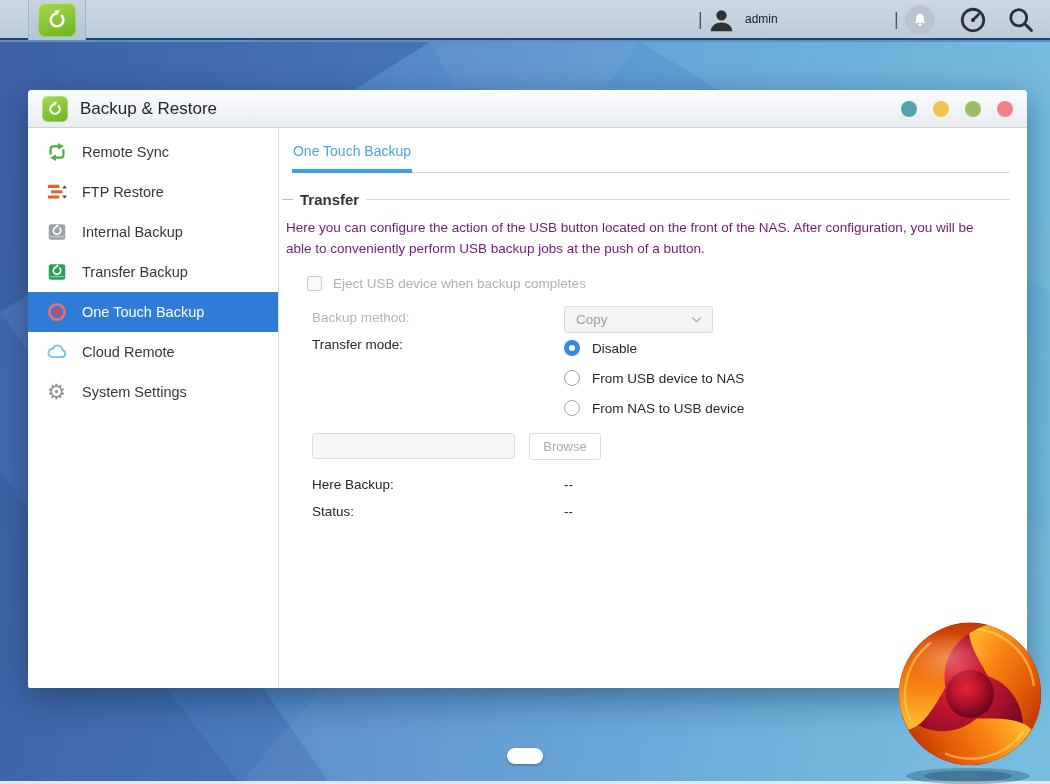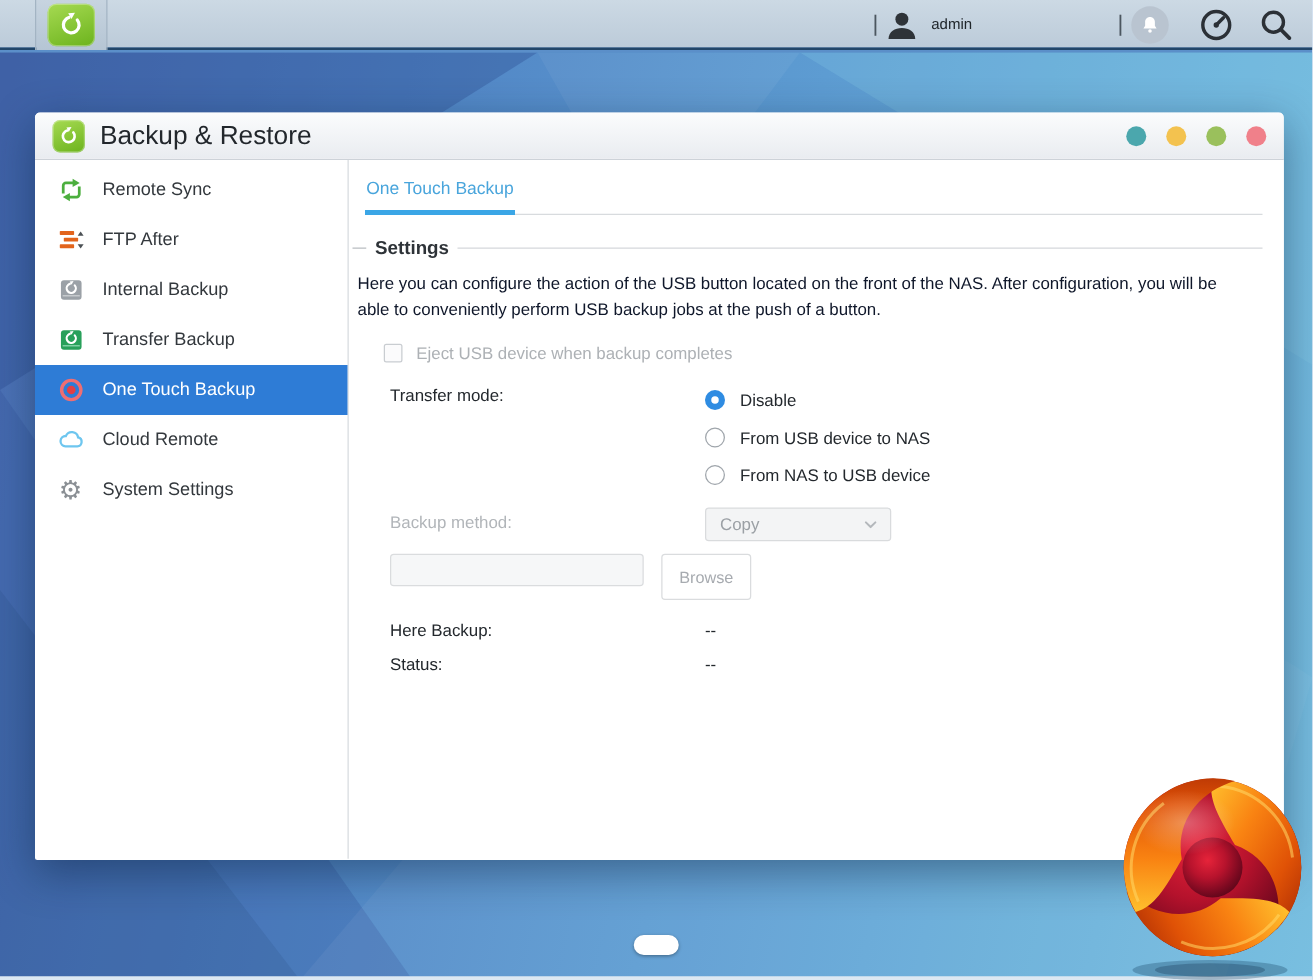--- a/index.html
+++ b/index.html
@@ -30,21 +30,21 @@
     background:linear-gradient(102deg,#4a6db2 0%, #5083c4 25%, #5d9cd2 55%, #6db4dc 85%, #79bfe0 100%); }
   .wallpoly { position:absolute; top:0; left:0; }
   .floor-strip { position:absolute; left:0; right:0; bottom:0; height:3px; background:#dce8f2; }
 
   
   .window { position:absolute; left:28px; top:90px; width:999px; height:598px;
     background:#fff; border-radius:4px 4px 2px 2px; box-shadow:0 10px 34px rgba(8,30,60,.45); z-index:10; }
   .titlebar { height:38px; background:linear-gradient(#fbfcfd,#e9ecf0);
     border-bottom:1px solid #cdd2d8; border-radius:4px 4px 0 0;
     display:flex; align-items:center; padding:0 14px; }
-  .win-title { margin-left:12px; font-size:21px; color:#22272c; }
+  .win-title { margin-left:12px; font-size:17px; color:#22272c; }
   .win-dots { margin-left:auto; display:flex; gap:16px; align-items:center; }
   .dot { width:16px; height:16px; border-radius:50%; }
   .dot.teal{ background:#4ba7ad; } .dot.yellow{ background:#f3c24f; }
   .dot.green{ background:#9ac05c; } .dot.red{ background:#f0808a; }
 
   .window-body { display:flex; height:559px; background:#fff; border-radius:0 0 2px 2px; }
 
   
   .sidebar { width:251px; border-right:1px solid #d8dcdf; padding-top:4px; flex:none; }
   .side-item { height:40px; display:flex; align-items:center; padding-left:17px; gap:14px;
@@ -57,21 +57,21 @@
   .content { flex:1; position:relative; overflow:hidden; }
   .tabs { margin:0 17px 0 13px; border-bottom:1px solid #d8dbde; padding-top:14px; }
   .tab { display:inline-block; width:120px; text-align:center; color:#49a5dc; font-size:14px;
     padding-bottom:10px; border-bottom:4px solid #3ba6e6; margin-bottom:-1px; }
 
   .legend { display:flex; align-items:center; margin:18px 17px 0 3px; gap:7px; }
   .legend .tick { width:11px; height:1px; background:#b9bdc1; }
   .legend .txt { font-weight:bold; font-size:15px; color:#2e3338; }
   .legend .rule { flex:1; height:1px; background:#d5d8db; }
 
-  .desc { margin:9px 26px 0 7px; font-size:13.5px; color:#0f172a; line-height:21px; }
+  .desc { margin:9px 26px 0 7px; font-size:13.5px; color:#701a75; line-height:21px; }
 
   .checkbox-row { margin:17px 0 0 28px; display:flex; align-items:center; gap:11px;
     color:#adb1b5; font-size:13.5px; }
   .cb { width:15px; height:15px; border:1px solid #c9cdd1; border-radius:2px; background:#fbfbfc; flex:none; }
 
   .form { margin-top:15px; }
   .frow { display:flex; padding-left:33px; align-items:flex-start; }
   .flabel { width:252px; font-size:13.5px; padding-top:4px; flex:none; }
   .flabel.dark { color:#23282d; } .flabel.dim { color:#b1b5b9; }
   .radio-row { display:flex; align-items:center; height:30px; }
@@ -80,21 +80,21 @@
   .radio.sel::after { content:""; position:absolute; left:5px; top:5px; width:6px; height:6px;
     border-radius:50%; background:#fff; }
   .radio.unsel { background:#fff; border:1px solid #9fa5ab; }
   .radio-label { margin-left:12px; font-size:13.5px; color:#23282d; }
 
   .dropdown { width:149px; height:27px; background:#f3f4f5; border:1px solid #d9dbdd; border-radius:3px;
     display:flex; align-items:center; padding:0 9px 0 11px; }
   .dropdown .val { font-size:13.5px; color:#9ba0a5; flex:1; }
   .textinput { width:203px; height:26px; background:#f6f7f8; border:1px solid #dadcde; border-radius:3px;
     font-size:13px; color:#555; padding:0 8px; outline:none; }
-  .browse-btn { margin-left:14px; width:72px; height:37px; background:#fff; border:1px solid #dadcde;
+  .browse-btn { margin-left:14px; width:72px; height:27px; background:#fff; border:1px solid #dadcde;
     border-radius:3px; color:#a7abb0; font-size:13px; font-family:"Liberation Sans",sans-serif; }
   .plainval { font-size:13.5px; color:#23282d; padding-top:4px; }
 
   .btn-otb { position:absolute; left:705px; top:555px; width:124px; height:27px; background:#8ec6f1;
     color:#fff; border:none; border-radius:3px; font-size:13.5px; font-family:"Liberation Sans",sans-serif; }
 
   
   .logo { position:absolute; left:890px; top:616px; width:160px; height:168px; z-index:50; }
   .dock-pill { position:absolute; left:507px; top:748px; width:36px; height:16px; border-radius:8px;
     background:#fff; box-shadow:0 1px 3px rgba(0,0,0,.35); z-index:40; }
@@ -194,21 +194,21 @@
         <div class="side-item">
           <span class="ic">
             <svg width="22" height="22" viewBox="0 0 24 24">
               <rect x="2" y="4.2" width="12.5" height="3.4" rx="0.6" fill="#e2641c"></rect>
               <rect x="5.5" y="10" width="12.5" height="3.4" rx="0.6" fill="#e2641c"></rect>
               <rect x="2" y="15.8" width="12.5" height="3.4" rx="0.6" fill="#e2641c"></rect>
               <polygon points="17.6,8.2 20.2,4.6 22.8,8.2" fill="#4b5055"></polygon>
               <polygon points="17.6,15.8 20.2,19.4 22.8,15.8" fill="#4b5055"></polygon>
             </svg>
           </span>
-          <span>FTP After</span>
+          <span>FTP Restore</span>
         </div>
 
         <div class="side-item">
           <span class="ic">
             <svg width="22" height="22" viewBox="0 0 24 24">
               <rect x="3" y="3.5" width="18" height="17" rx="2.6" fill="#9ba1a7"></rect>
               <path d="M4.5 17 h15" stroke="#c6cacd" stroke-width="1.4"></path>
               <g transform="rotate(-40 12 10.5)">
                 <circle cx="12" cy="10.5" r="4" fill="none" stroke="#ffffff" stroke-width="1.9" stroke-dasharray="20 5.5" stroke-linecap="round"></circle>
                 <polygon points="14.8,5 17.6,7 14.2,8.3" fill="#ffffff"></polygon>
@@ -261,58 +261,58 @@
       </div>
 
       <div class="content">
 
         <div class="tabs">
           <span class="tab">One Touch Backup</span>
         </div>
 
         <div class="legend">
           <span class="tick"></span>
-          <span class="txt">Settings</span>
+          <span class="txt">Transfer</span>
           <span class="rule"></span>
         </div>
 
         <div class="desc">Here you can configure the action of the USB button located on the front of the NAS. After configuration, you will be able to conveniently perform USB backup jobs at the push of a button.</div>
 
         <div class="checkbox-row">
           <span class="cb"></span>
           <span>Eject USB device when backup completes</span>
         </div>
 
         <div class="form">
+
+          <div class="frow" style="margin-top:11px;">
+            <span class="flabel dim">Backup method:</span>
+            <div class="dropdown">
+              <span class="val">Copy</span>
+              <svg width="13" height="13" viewBox="0 0 24 24">
+                <path d="M5 9 L12 16 L19 9" fill="none" stroke="#b4b8bc" stroke-width="3" stroke-linecap="round" stroke-linejoin="round"></path>
+              </svg>
+            </div>
+          </div>
 
           <div class="frow">
             <span class="flabel dark">Transfer mode:</span>
             <div>
               <div class="radio-row">
                 <span class="radio sel"></span>
                 <span class="radio-label">Disable</span>
               </div>
               <div class="radio-row">
                 <span class="radio unsel"></span>
                 <span class="radio-label">From USB device to NAS</span>
               </div>
               <div class="radio-row">
                 <span class="radio unsel"></span>
                 <span class="radio-label">From NAS to USB device</span>
               </div>
-            </div>
-          </div>
-
-          <div class="frow" style="margin-top:11px;">
-            <span class="flabel dim">Backup method:</span>
-            <div class="dropdown">
-              <span class="val">Copy</span>
-              <svg width="13" height="13" viewBox="0 0 24 24">
-                <path d="M5 9 L12 16 L19 9" fill="none" stroke="#b4b8bc" stroke-width="3" stroke-linecap="round" stroke-linejoin="round"></path>
-              </svg>
             </div>
           </div>
 
           <div class="frow" style="margin-top:10px;">
             <input class="textinput" type="text" readonly="" value="" style="">
             <button class="browse-btn">Browse</button>
           </div>
 
           <div class="frow" style="margin-top:13px;">
             <span class="flabel dark">Here Backup:</span>

